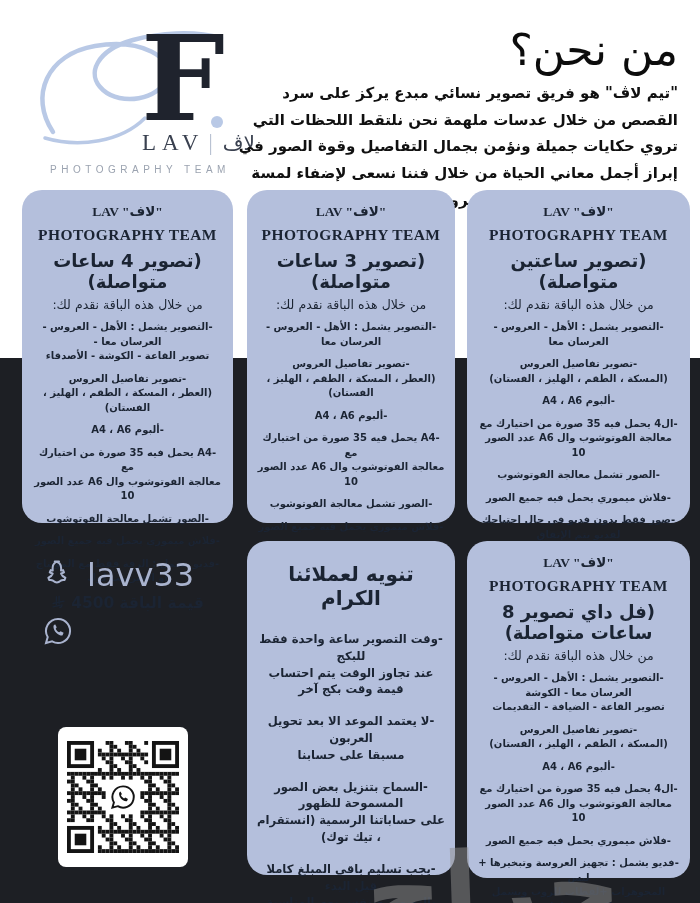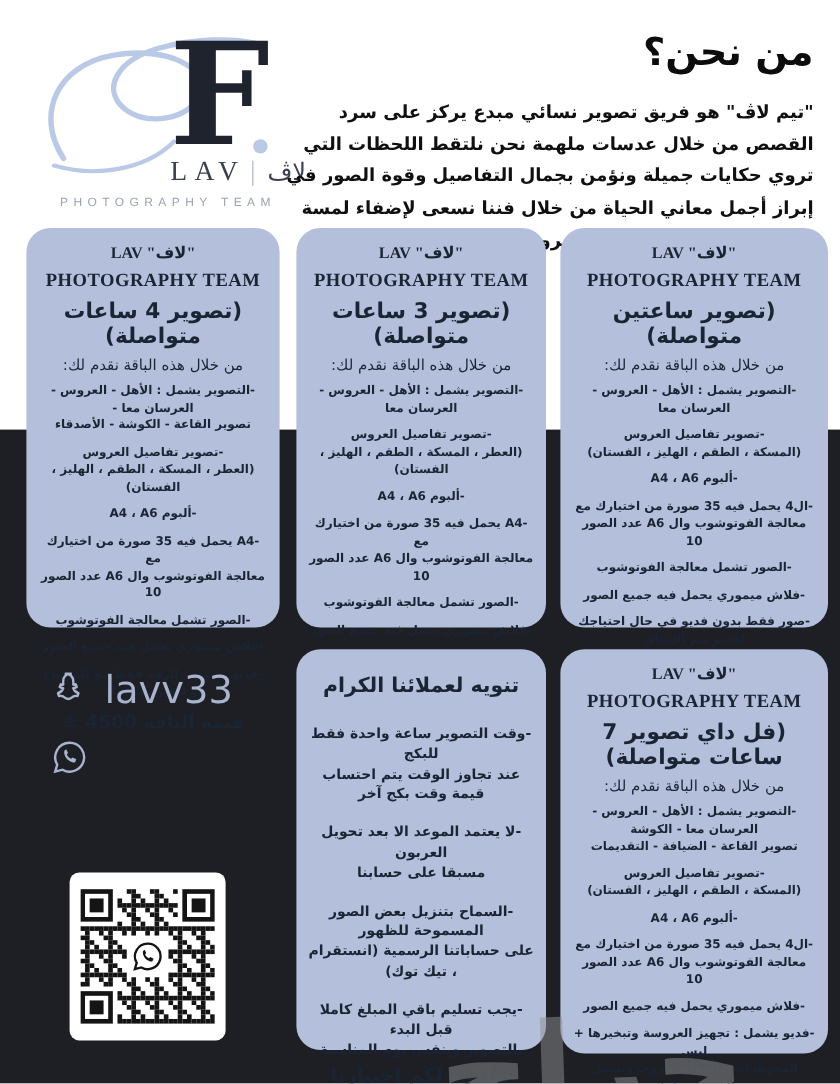--- a/index.html
+++ b/index.html
@@ -12,40 +12,40 @@
   .logo-swirl{position:absolute;left:0;top:8px;}
   .logo-f{position:absolute;left:116px;top:8px;font-family:"DejaVu Serif","Liberation Serif",serif;
           font-weight:700;font-size:118px;line-height:1;color:#1f232d;}
   .logo-dot{position:absolute;left:186px;top:104px;width:12px;height:12px;border-radius:50%;background:#b9c9e6;}
   .logo-lav{position:absolute;top:118px;width:100%;text-align:right;color:#3a4150;
             font-family:"Liberation Serif","DejaVu Sans",serif;font-size:23px;letter-spacing:6px;}
   .logo-lav .ar{font-family:"DejaVu Sans",sans-serif;font-size:20px;letter-spacing:0;}
   .logo-lav .divider{color:#b9c2d2;font-weight:400;padding:0 4px;}
   .logo-team{position:absolute;top:152px;width:100%;text-align:center;color:#9ba3b0;
              font-size:10px;letter-spacing:4.5px;font-family:"Liberation Sans",sans-serif;}
-  .who-heading{position:absolute;top:24px;right:22px;font-size:32px;font-weight:700;color:#0c0c0c;direction:rtl;}
+  .who-heading{position:absolute;top:24px;right:22px;font-size:44px;font-weight:400;color:#0c0c0c;direction:rtl;}
   .who-text{position:absolute;top:80px;right:22px;width:448px;font-size:15px;font-weight:700;
             line-height:1.78;color:#101010;direction:rtl;text-align:right;}
 
   
   .card{position:absolute;background:#b4bfdc;border-radius:20px;color:#1b2433;direction:rtl;
         text-align:center;display:flex;flex-direction:column;padding:13px 10px 14px;box-sizing:border-box;}
   .card .title{margin:0;font-family:"Liberation Serif","DejaVu Sans",serif;font-weight:700;font-size:13.5px;}
   .card .subtitle{font-family:"Liberation Serif","DejaVu Sans",serif;font-weight:700;font-size:15.5px;
                   letter-spacing:.4px;margin-top:6px;}
   .card .duration{font-weight:700;font-size:18px;margin-top:6px;}
   .card .intro{font-weight:400;font-size:12.5px;margin-top:5px;}
   .items{display:block;}
   .item{margin:8px 0 0;font-size:10px;font-weight:700;line-height:1.45;white-space:pre-line;}
   .price{margin-top:auto;padding-top:8px;font-weight:700;font-size:15.5px;display:flex;
          justify-content:center;align-items:center;gap:5px;direction:rtl;}
   .riyal{flex:0 0 auto;}
 
   
-  .notice-heading{margin:8px 0 6px;font-size:17px;font-weight:700;}
+  .notice-heading{margin:8px 0 6px;font-size:20px;font-weight:700;}
   .notice .item{font-size:11.6px;margin-top:15px;}
   .closing{margin-top:auto;font-size:16.5px;font-weight:700;line-height:1.65;white-space:pre-line;padding-bottom:14px;}
 
   
   .socials{position:absolute;left:28px;top:556px;width:205px;}
   .social-row{display:flex;align-items:center;gap:11px;margin-bottom:21px;color:#a9b3ce;
               font-size:32px;direction:ltr;padding-left:14px;}
   .social-row svg{flex:0 0 auto;}
 
   
@@ -520,21 +520,21 @@
         <p class="item">-يجب تسليم باقي المبلغ كاملا قبل البدء
 بالتصوير وبنفس يوم المناسبة</p>
       </div>
     <div class="closing">شاكرة لكم اختيارنا
 لتوثيق لحظاتكم السعيدة</div>
   </section>
 
   <section class="card" style="left:467px;top:541px;width:223px;height:337px;">
     <h3 class="title" dir="ltr">LAV "لاف"</h3>
     <div class="subtitle" dir="ltr">PHOTOGRAPHY TEAM</div>
-    <div class="duration">(فل داي تصوير 7 ساعات متواصلة)</div>
+    <div class="duration">(فل داي تصوير 8 ساعات متواصلة)</div>
     <div class="intro">من خلال هذه الباقة نقدم لك:</div>
     <div class="items">
         <p class="item">-التصوير يشمل : الأهل - العروس - العرسان معا - الكوشة
 تصوير القاعة - الضيافة - التقديمات</p>
         <p class="item">-تصوير تفاصيل العروس
 (المسكة ، الطقم ، الهليز ، الفستان)</p>
         <p class="item">-ألبوم A4 ، A6</p>
         <p class="item">-ال4 يحمل فيه 35 صورة من اختيارك مع
 معالجة الفوتوشوب وال A6 عدد الصور 10</p>
         <p class="item">-فلاش ميموري يحمل فيه جميع الصور</p>

